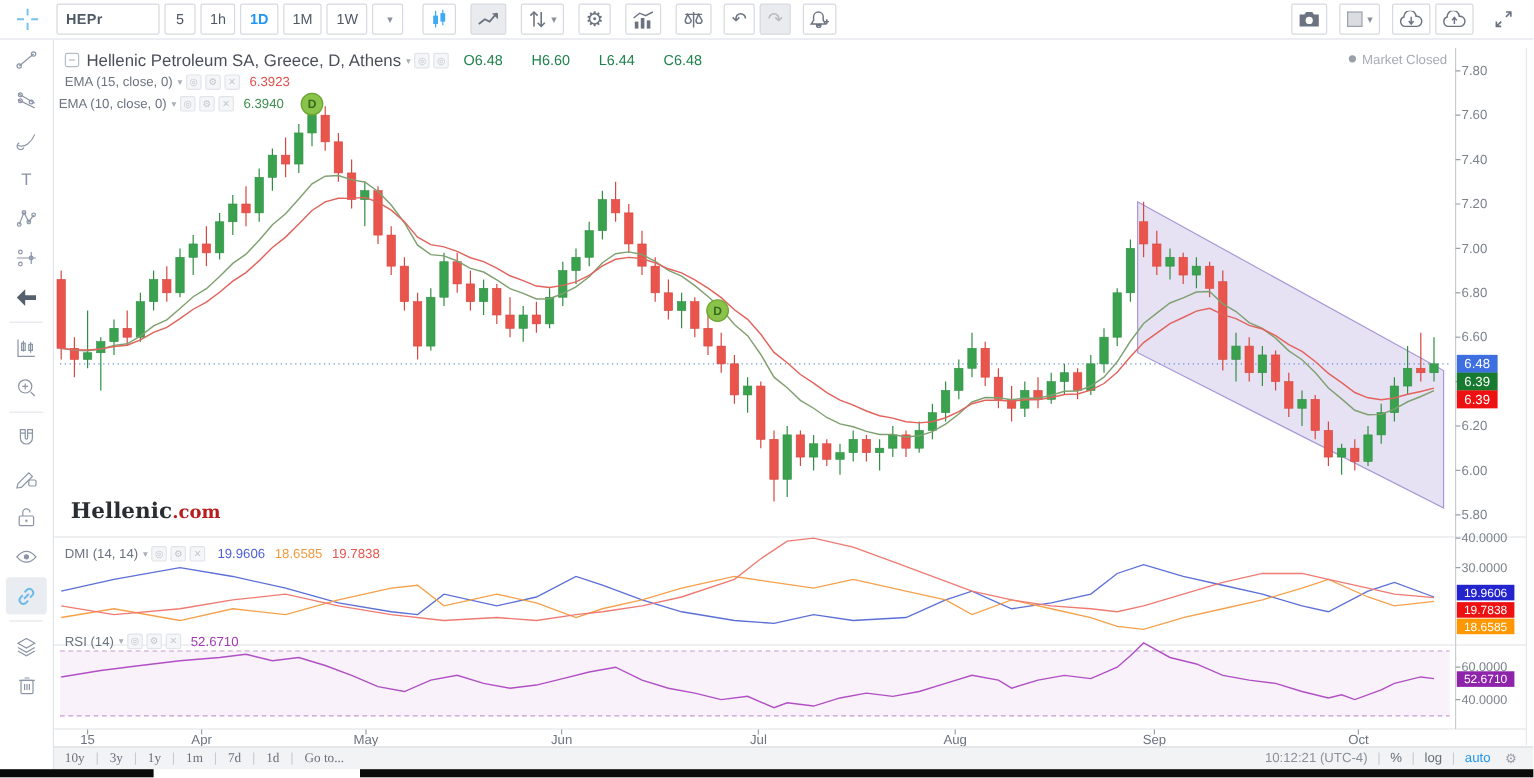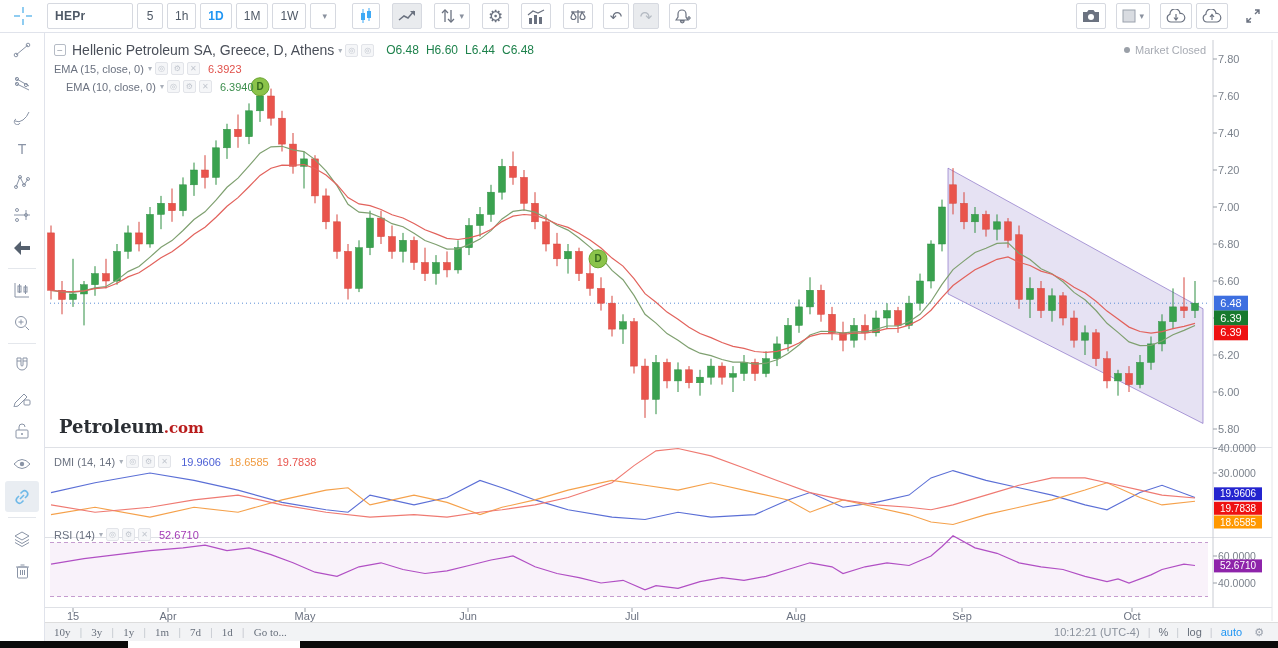--- a/index.html
+++ b/index.html
@@ -35,21 +35,21 @@
   #chart-svg { position:absolute; left:0; top:0; }
 
   .ovl { position:absolute; font-size:12px; white-space:nowrap; z-index:3; }
   .title-row { left:9px; top:9px; display:flex; align-items:center; color:#4a4f59; font-size:14px; }
   .collapse-box { width:12px; height:12px; border:1px solid #b6bcc6; border-radius:2px; display:inline-flex;
     align-items:center; justify-content:center; font-size:10px; color:#9aa1ac; margin-right:6px; }
   .mini-ic { width:13px; height:13px; border:1px solid #e2e4e9; background:#f5f6f8; border-radius:2px;
     display:inline-flex; align-items:center; justify-content:center; font-size:8px; color:#c2c7cf; margin-left:3px; }
   .legend-row { display:flex; align-items:center; font-size:11px; color:#6b7280; }
   .l-caret { font-size:8px; color:#aab0ba; margin-left:4px; }
-  .ohlc { margin-left:12px; font-size:12px; color:#1e824c; display:flex; gap:7px; }
+  .ohlc { margin-left:12px; font-size:12px; color:#1e824c; display:flex; gap:24px; }
   .val-red { color:#e0504a; margin-left:8px;text-align:center; }
   .val-green { color:#3d8f4e; margin-left:8px; }
   .val-blue { color:#4c5fd5; margin-left:10px; }
   .val-orange { color:#f09a3e; margin-left:8px; }
   .val-salmon { color:#e8554e; margin-left:8px; }
   .val-purple { color:#a33bb5; margin-left:8px; }
   .market-status { position:absolute; right:72px; top:11px; font-size:11px; color:#a7abb3; z-index:3; }
   .market-dot { display:inline-block; width:6px; height:6px; border-radius:50%; background:#9aa0a8; margin-right:5px; vertical-align:1px; }
   .brand { position:absolute; left:14px; top:383px; z-index:3; font-family:"DejaVu Serif", serif;
     font-weight:bold; font-size:18px; color:#2a2e33; }
@@ -643,35 +643,35 @@
     </div>
 
     <div class="ovl legend-row" style="left:9px; top:29px;">
       <span>EMA (15, close, 0)</span>
       <span class="l-caret">▾</span>
       <span class="mini-ic">◎</span>
       <span class="mini-ic">⚙</span>
       <span class="mini-ic">✕</span>
       <span class="val-red">6.3923</span>
     </div>
-    <div class="ovl legend-row" style="left:21px; top:47px;justify-content:space-between;">
+    <div class="ovl legend-row" style="left:4px; top:47px;justify-content:space-between;">
       <span>EMA (10, close, 0)</span>
       <span class="l-caret">▾</span>
       <span class="mini-ic">◎</span>
       <span class="mini-ic">⚙</span>
       <span class="mini-ic">✕</span>
       <span class="val-green">6.3940</span>
     </div>
 
     <div class="market-status">
       <span class="market-dot"></span><span>Market Closed</span>
     </div>
 
     <div class="brand">
-      <span>Petroleum</span><span class="dotcom">.com</span>
+      <span>Hellenic</span><span class="dotcom">.com</span>
     </div>
 
     <div class="ovl legend-row" style="left:9px; top:422px;">
       <span>DMI (14, 14)</span>
       <span class="l-caret">▾</span>
       <span class="mini-ic">◎</span>
       <span class="mini-ic">⚙</span>
       <span class="mini-ic">✕</span>
       <span class="val-blue">19.9606</span>
       <span class="val-orange">18.6585</span>

